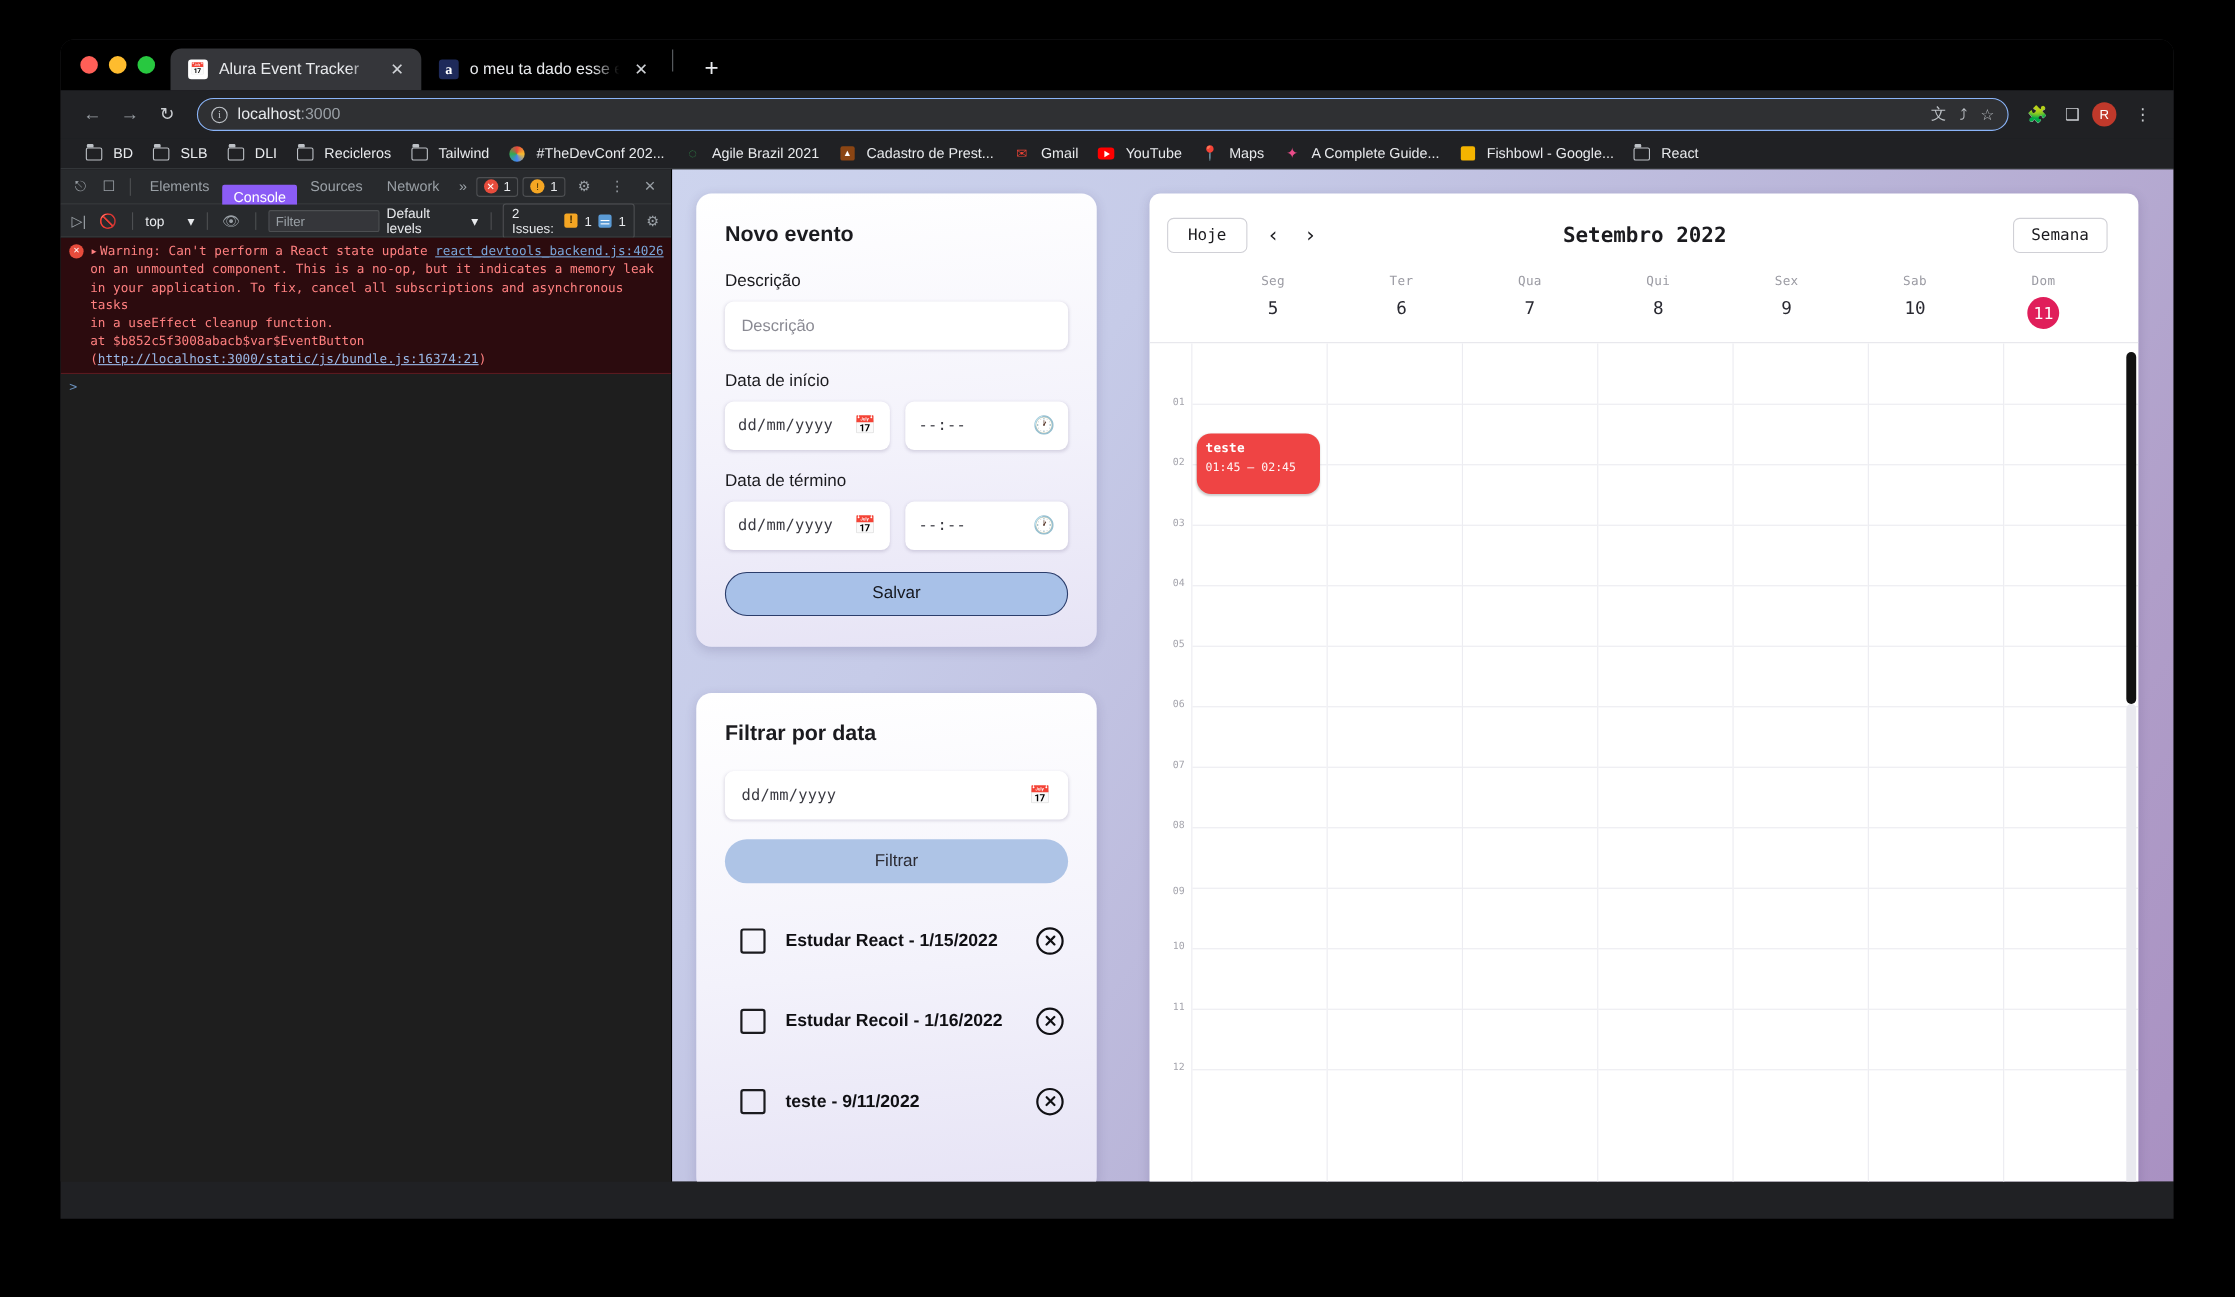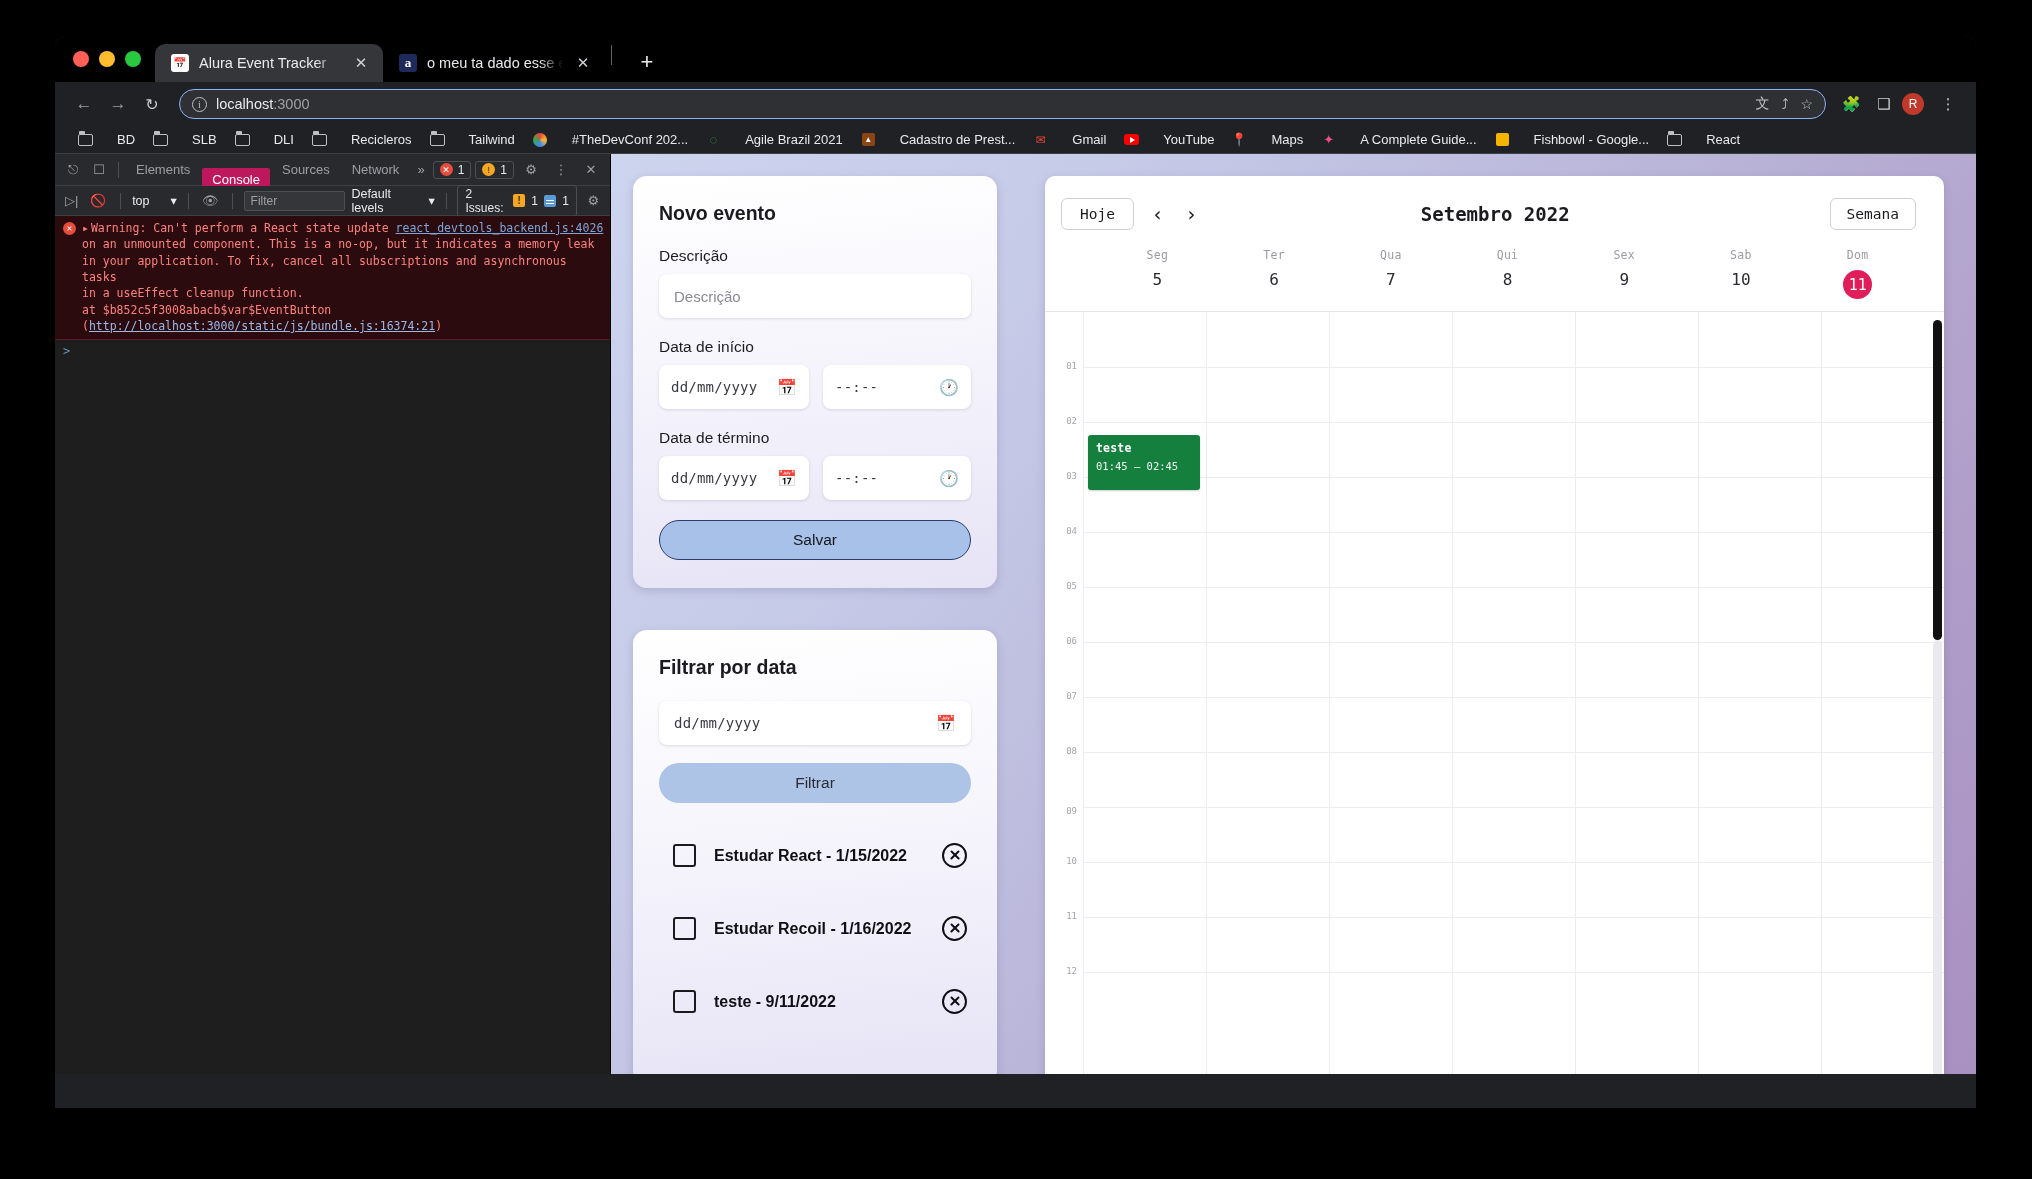--- a/index.html
+++ b/index.html
@@ -123,21 +123,21 @@
   }
 
   
   .bookmarks {
     height: 28px; background: #202124;
     display: flex; align-items: center;
     padding: 0 16px; gap: 4px;
     border-bottom: 1px solid #3c4043;
   }
   .bm {
-    display: flex; align-items: center; gap: 24px;
+    display: flex; align-items: center; gap: 10px;
     padding: 3px 7px; border-radius: 4px;
     font-size: 13px; color: #e8eaed; white-space: nowrap;
   }
   .bm-ico {
     width: 15px; height: 14px; flex: 0 0 15px;
     display: flex; align-items: center; justify-content: center;
     font-size: 10px;
   }
   .ico-folder {
     border: 1.4px solid #bdc1c6; border-radius: 2px;
@@ -185,21 +185,21 @@
   .dt-ico {
     width: 26px; height: 24px;
     display: flex; align-items: center; justify-content: center;
     color: #9aa0a6; font-size: 13px;
   }
   .dt-sep { width: 1px; height: 16px; background: #4d4f52; margin: 0 5px; }
   .dt-tab {
     padding: 0 10px; height: 24px; line-height: 24px;
     font-size: 13px; color: #9aa0a6; border-radius: 2px;
   }
-  .dt-tab.active { background: #be185d; color: #fff; margin-top: 20px; }
+  .dt-tab.active { background: #8b5cf6; color: #fff; margin-top: 20px; }
   .dt-more { color: #9aa0a6; font-size: 13px; padding: 0 6px; }
   .dt-right { margin-left: auto; display: flex; align-items: center; gap: 4px; }
   .dt-badge {
     display: flex; align-items: center; gap: 5px;
     border: 1px solid #4d4f52; border-radius: 3px;
     padding: 1px 6px; font-size: 12px; color: #e8eaed;
   }
   .bdg-err { width: 13px; height: 13px; border-radius: 50%; background: #e74c3c;
     color: #fff; font-size: 9px; display:flex; align-items:center; justify-content:center;}
   .bdg-warn { width: 13px; height: 13px; border-radius: 50%; background: #f5a623;
@@ -396,26 +396,25 @@
   .cal-cols { flex: 1; display: flex; position: relative; }
   .cal-col {
     flex: 1 1 0; border-left: 1px solid #ececf1; position: relative;
   }
   .cal-hline {
     position: absolute; left: 0; right: 0; height: 1px; background: #ececf1;
   }
   .event {
     position: absolute;
     left: 4px; right: 6px;
-    background: #15803d;
-    border-radius: 3px;
+    background: #ef4444;
+    border-radius: 13px;
     padding: 6px 8px;
     color: #fff;
     box-shadow: 0 1px 2px rgba(0,0,0,.2);
-    margin-top: 41px;
   }
   .event-title { font-size: 11.5px; font-weight: bold; letter-spacing: .2px; }
   .event-time { font-size: 10.5px; margin-top: 5px; opacity: .95; }
 
   .scrollbar {
     position: absolute; right: 2px; top: 0; bottom: 0;
     width: 9px;
   }
   .scroll-thumb {
     position: absolute; top: 8px; left: 0;

